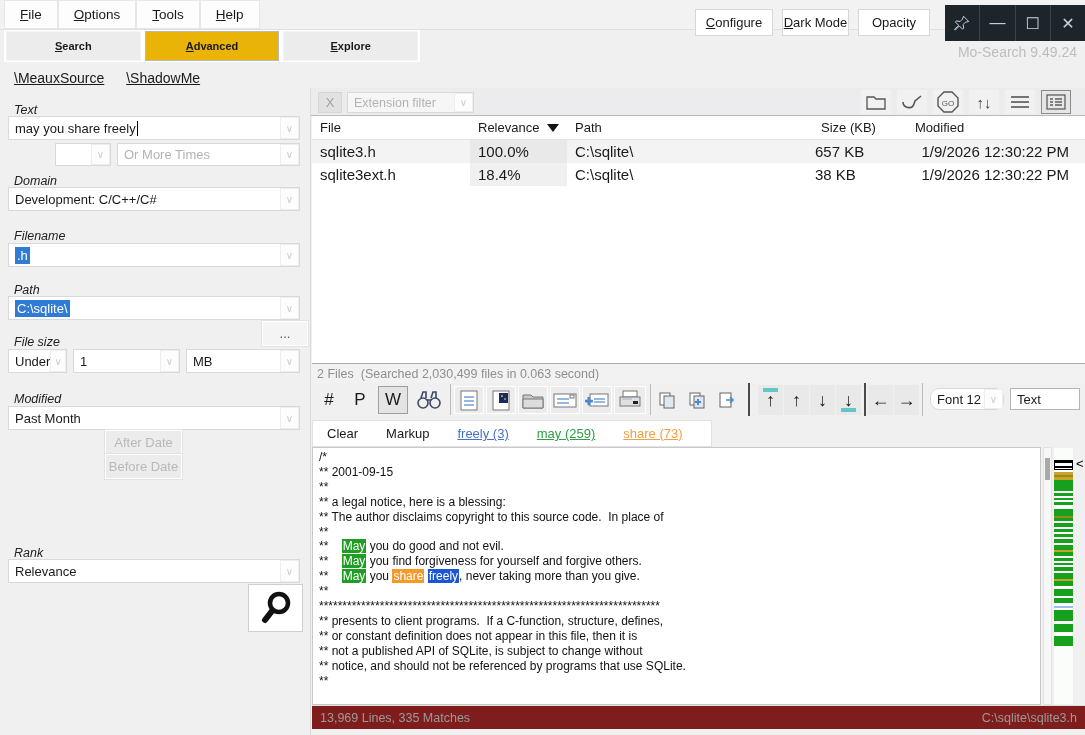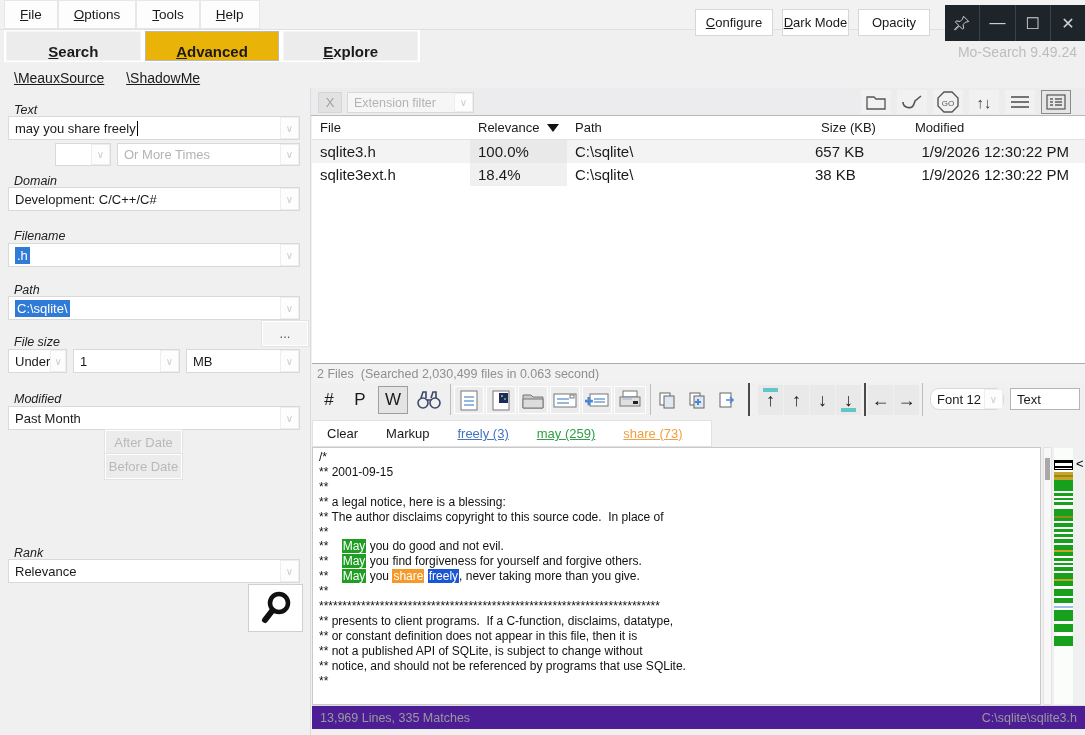--- a/index.html
+++ b/index.html
@@ -6,21 +6,21 @@
   html,body { width:1085px; height:735px; }
   body { font-family:"Liberation Sans", sans-serif; background:#f0f0f0; position:relative; overflow:hidden; color:#1a1a1a; }
   .abs { position:absolute; }
   .ulf::first-letter { text-decoration:underline; }
   
   .menubar { left:0; top:0; width:1085px; height:30px; background:#f2f2f2; border-bottom:1px solid #e0e0e0; display:flex; align-items:stretch; padding-left:4px; }
   .menu-item { background:#fdfdfd; border:1px solid #e7e7e7; padding:0 15px; display:flex; align-items:center; font-size:13.5px; cursor:default; }
   .menu-item span{ display:inline-block; }
   
   .tabstrip { left:4px; top:30px; width:416px; height:32px; background:#ffffff; display:flex; }
-  .mtab { flex:1; margin:1px 2px; background:#ececec; border:1px solid #f5f5f5; font-weight:bold; font-size:15px; display:flex; align-items:flex-end; justify-content:center; }
+  .mtab { flex:1; margin:1px 2px; background:#ececec; border:1px solid #f5f5f5; font-weight:bold; font-size:11px; display:flex; align-items:center; justify-content:center; }
   .mtab.active { background:#eab308; border:1px solid #b9b9b9; }
   .mtab span{ display:inline-block; }
   
   .tbtn { position:absolute; top:9px; height:27px; background:#fff; border:1px solid #d7d7d7; font-size:13px; display:flex; align-items:center; justify-content:center; }
   .winbox { left:945px; top:5px; width:140px; height:36px; background:#1d242a; display:flex; }
   .wbtn { flex:1; display:flex; align-items:center; justify-content:center; color:#cfd4d8; font-size:16px; border-left:1px solid #39424a; }
   .wbtn:first-child { border-left:none; }
   .version { right:8px; top:44px; font-size:14px; color:#bdbdbd; }
   .shortcuts { left:14px; top:70px; font-size:14px; }
   .shortcuts a { color:#1a1a1a; text-decoration:underline; margin-right:18px; }
@@ -62,21 +62,21 @@
   
   .preview { left:312px; top:447px; width:729px; height:258px; background:#fff; border:1px solid #c9c9c9; overflow:hidden; padding:2px 0 0 6px; }
   .code-line { font-size:12px; line-height:14.9px; white-space:pre; color:#111; }
   .hl { color:#fff; padding:0 1px; }
   .pscroll { left:1043px; top:447px; width:9px; height:258px; background:#f7f7f7; border:1px solid #e3e3e3; }
   .pthumb { left:1045px; top:458px; width:5px; height:22px; background:#a9a9a9; }
   .minimap { left:1053px; top:447px; width:21px; height:258px; background:#fbfdfb; border:1px solid #eef2ee; }
   .mmstripes { left:1054px; top:472px; width:19px; }
   .mmind { left:1054px; top:460px; width:19px; height:10px; background:repeating-linear-gradient(#000 0 2px,#fff 2px 5px); border:1px solid #000; }
   .mmcaret { left:1076px; top:456px; font-size:13px; color:#000; }
-  .statusbar2 { left:312px; top:705px; width:773px; height:24px; background:#4c1d95; border-top:1px solid #e0e0e0; color:#9a9a9a; font-size:12.5px; display:flex; align-items:center; justify-content:space-between; padding:0 8px; }
+  .statusbar2 { left:312px; top:705px; width:773px; height:24px; background:#7f1d1d; border-top:1px solid #e0e0e0; color:#9a9a9a; font-size:12.5px; display:flex; align-items:center; justify-content:space-between; padding:0 8px; }
   svg { display:block; }
 </style>
 </head>
 <body>
 
 <div class="abs menubar">
   <div class="menu-item">
       <span class="ulf">File</span>
     </div>
   <div class="menu-item">
@@ -444,21 +444,21 @@
     <div class="code-line">** 2001-09-15</div>
     <div class="code-line">**</div>
     <div class="code-line">** a legal notice, here is a blessing:</div>
     <div class="code-line">** The author disclaims copyright to this source code.  In place of</div>
     <div class="code-line">**</div>
     <div class="code-line">**    <span class="hl" style="background: rgb(31, 158, 35);">May</span> you do good and not evil.</div>
     <div class="code-line">**    <span class="hl" style="background: rgb(31, 158, 35);">May</span> you find forgiveness for yourself and forgive others.</div>
     <div class="code-line">**    <span class="hl" style="background: rgb(31, 158, 35);">May</span> you <span class="hl" style="background: rgb(245, 154, 40);">share</span> <span class="hl" style="background: rgb(27, 87, 212);">freely</span>, never taking more than you give.</div>
     <div class="code-line">**</div>
     <div class="code-line">*************************************************************************</div>
-    <div class="code-line">** presents to client programs.  If a C-function, disclaims, datatype,</div>
+    <div class="code-line">** presents to client programs.  If a C-function, structure, defines,</div>
     <div class="code-line">** or constant definition does not appear in this file, then it is</div>
     <div class="code-line">** not a published API of SQLite, is subject to change without</div>
     <div class="code-line">** notice, and should not be referenced by programs that use SQLite.</div>
     <div class="code-line">**</div>
   </div>
 
 <div class="abs pscroll"></div>
 <div class="abs pthumb"></div>
 <div class="abs minimap"></div>
 <div class="abs mmind"></div>

